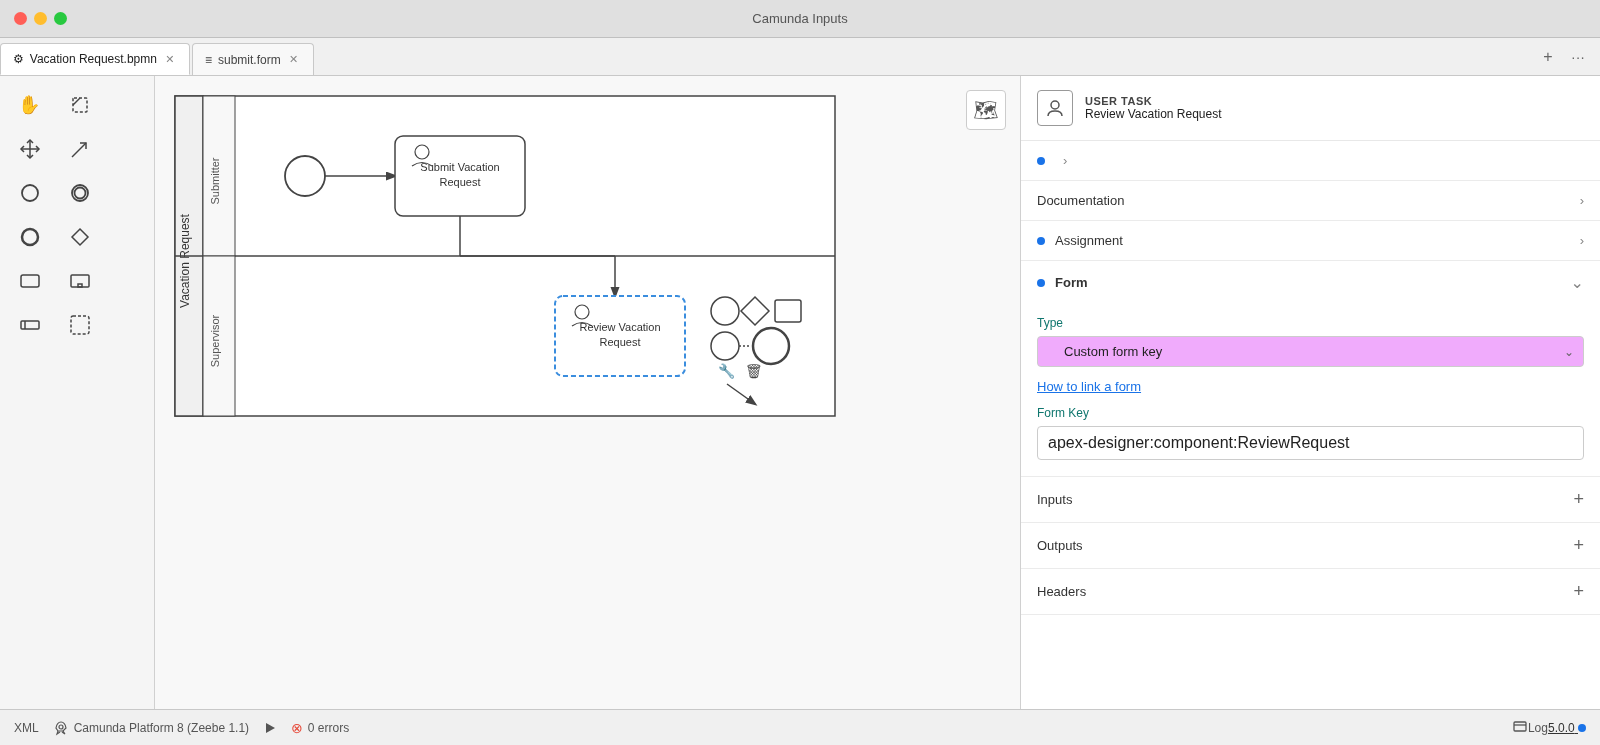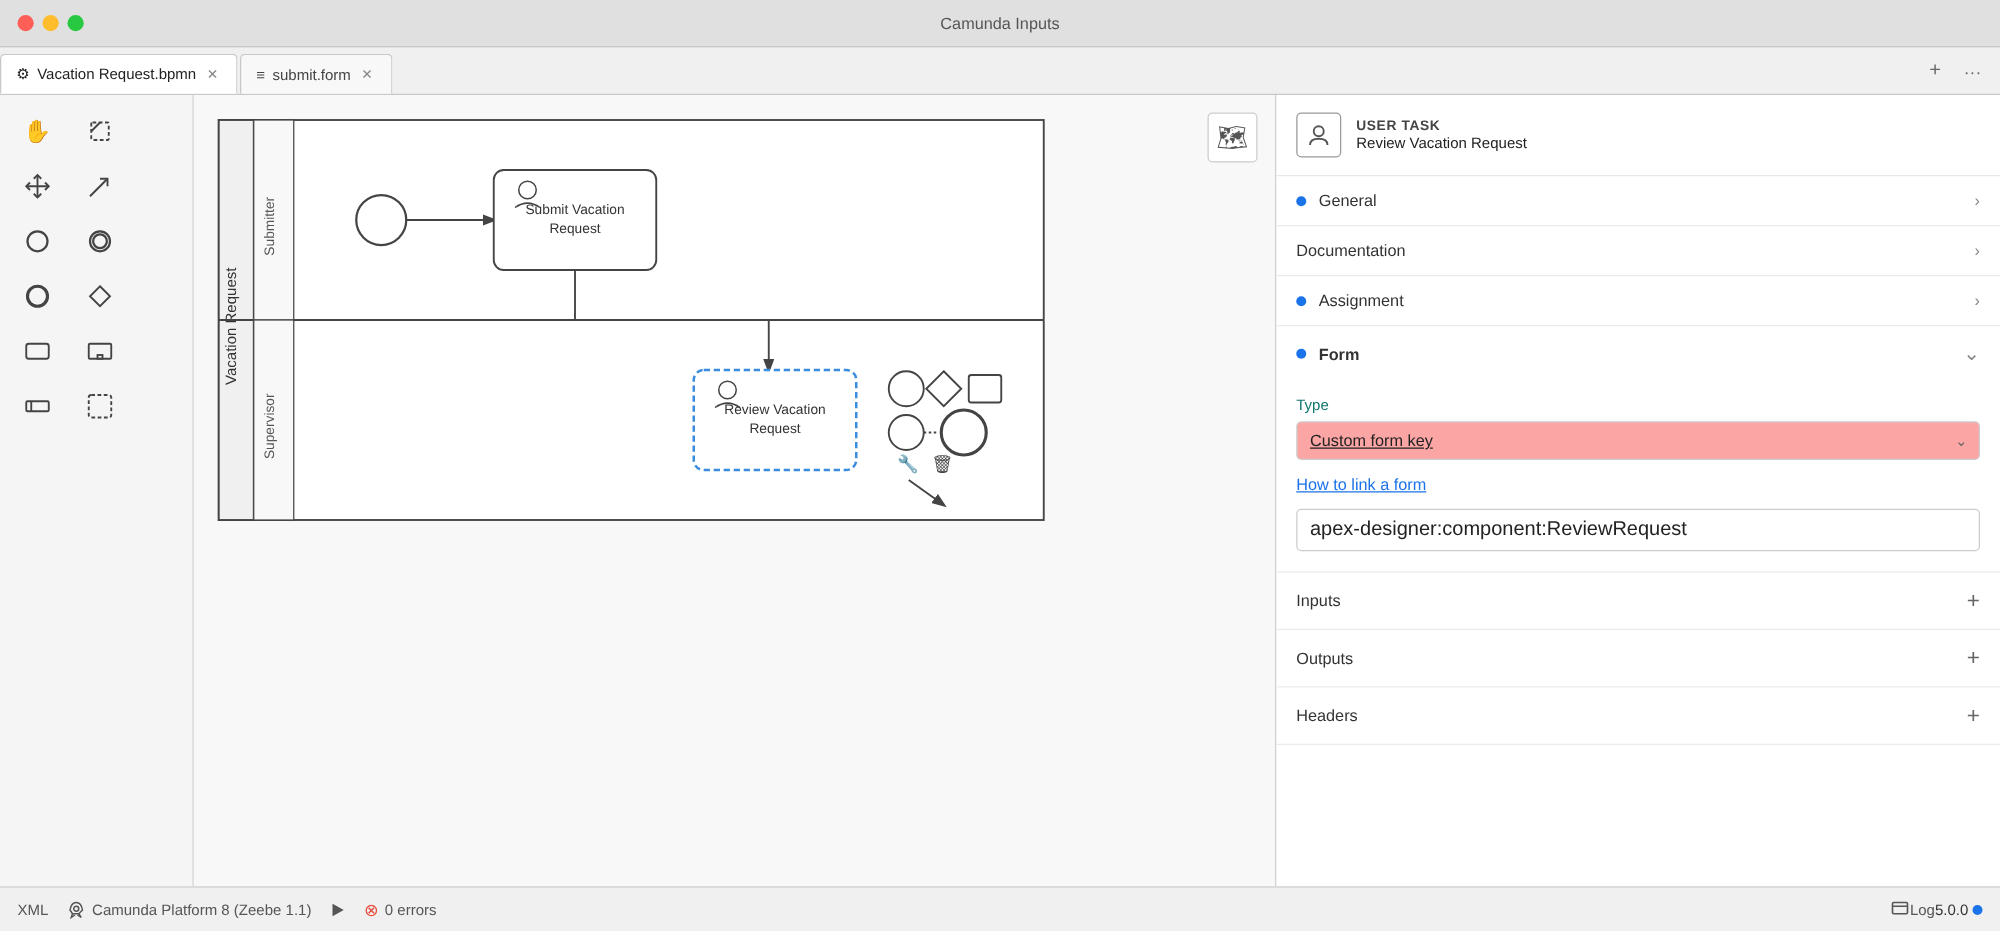--- a/index.html
+++ b/index.html
@@ -226,29 +226,28 @@
       font-size: 12px;
       color: #0f766e;
       margin-bottom: 6px;
     }
     .form-select-wrap {
       position: relative;
       margin-bottom: 12px;
     }
     .form-select {
       width: 100%;
-      padding: 7px 32px 7px 10px;
+      padding: 7px 32px 7px 26px;
       border: 1px solid #ccc;
       border-radius: 4px;
-      background: #fca5a5;
+      background: #f0abfc;
       font-size: 13px;
       color: #222;
       appearance: none;
       cursor: pointer;
-      text-decoration: underline;
     }
     .form-select-arrow {
       position: absolute;
       right: 10px; top: 50%;
       transform: translateY(-50%);
       font-size: 12px;
       color: #666;
       pointer-events: none;
     }
     .form-link {
@@ -285,20 +284,21 @@
       margin-left: auto;
       display: flex;
       align-items: center;
       gap: 0;
     }
     .error-icon { color: #e74c3c; font-size: 14px; }
     .status-version {
       font-size: 12px;
       color: #333;
       font-weight: 500;
+      text-decoration: underline;
     }
     .status-dot-blue {
       width: 8px; height: 8px;
       border-radius: 50%;
       background: #1a73e8;
       display: inline-block;
     }
 
     
     #bpmn-diagram {
@@ -490,21 +490,20 @@
         </svg>
       </div>
       <div class="panel-header-info">
         <div class="type-label">USER TASK</div>
         <div class="name-label">Review Vacation Request</div>
       </div>
     </div>
 
     <div class="section-row">
       <div class="section-dot"></div>
-      <span class="section-label">General</span>
       <span class="section-chevron">›</span>
     </div>
 
     <div class="section-row">
       <span class="section-label">Documentation</span>
       <span class="section-chevron">›</span>
     </div>
 
     <div class="section-row">
       <div class="section-dot"></div>
@@ -522,20 +521,21 @@
         <div class="form-field-label">Type</div>
         <div class="form-select-wrap">
           <select class="form-select">
             <option>Camunda Form</option>
             <option selected="">Custom form key</option>
             <option>External</option>
           </select>
           <span class="form-select-arrow">⌄</span>
         </div>
         <a class="form-link">How to link a form</a>
+        <div class="form-field-label">Form Key</div>
         <input class="form-input" type="text" value="apex-designer:component:ReviewRequest" style="">
       </div>
     </div>
 
     <div class="section-row">
       <span class="section-label">Inputs</span>
       <span class="section-plus">+</span>
     </div>
 
     <div class="section-row">

